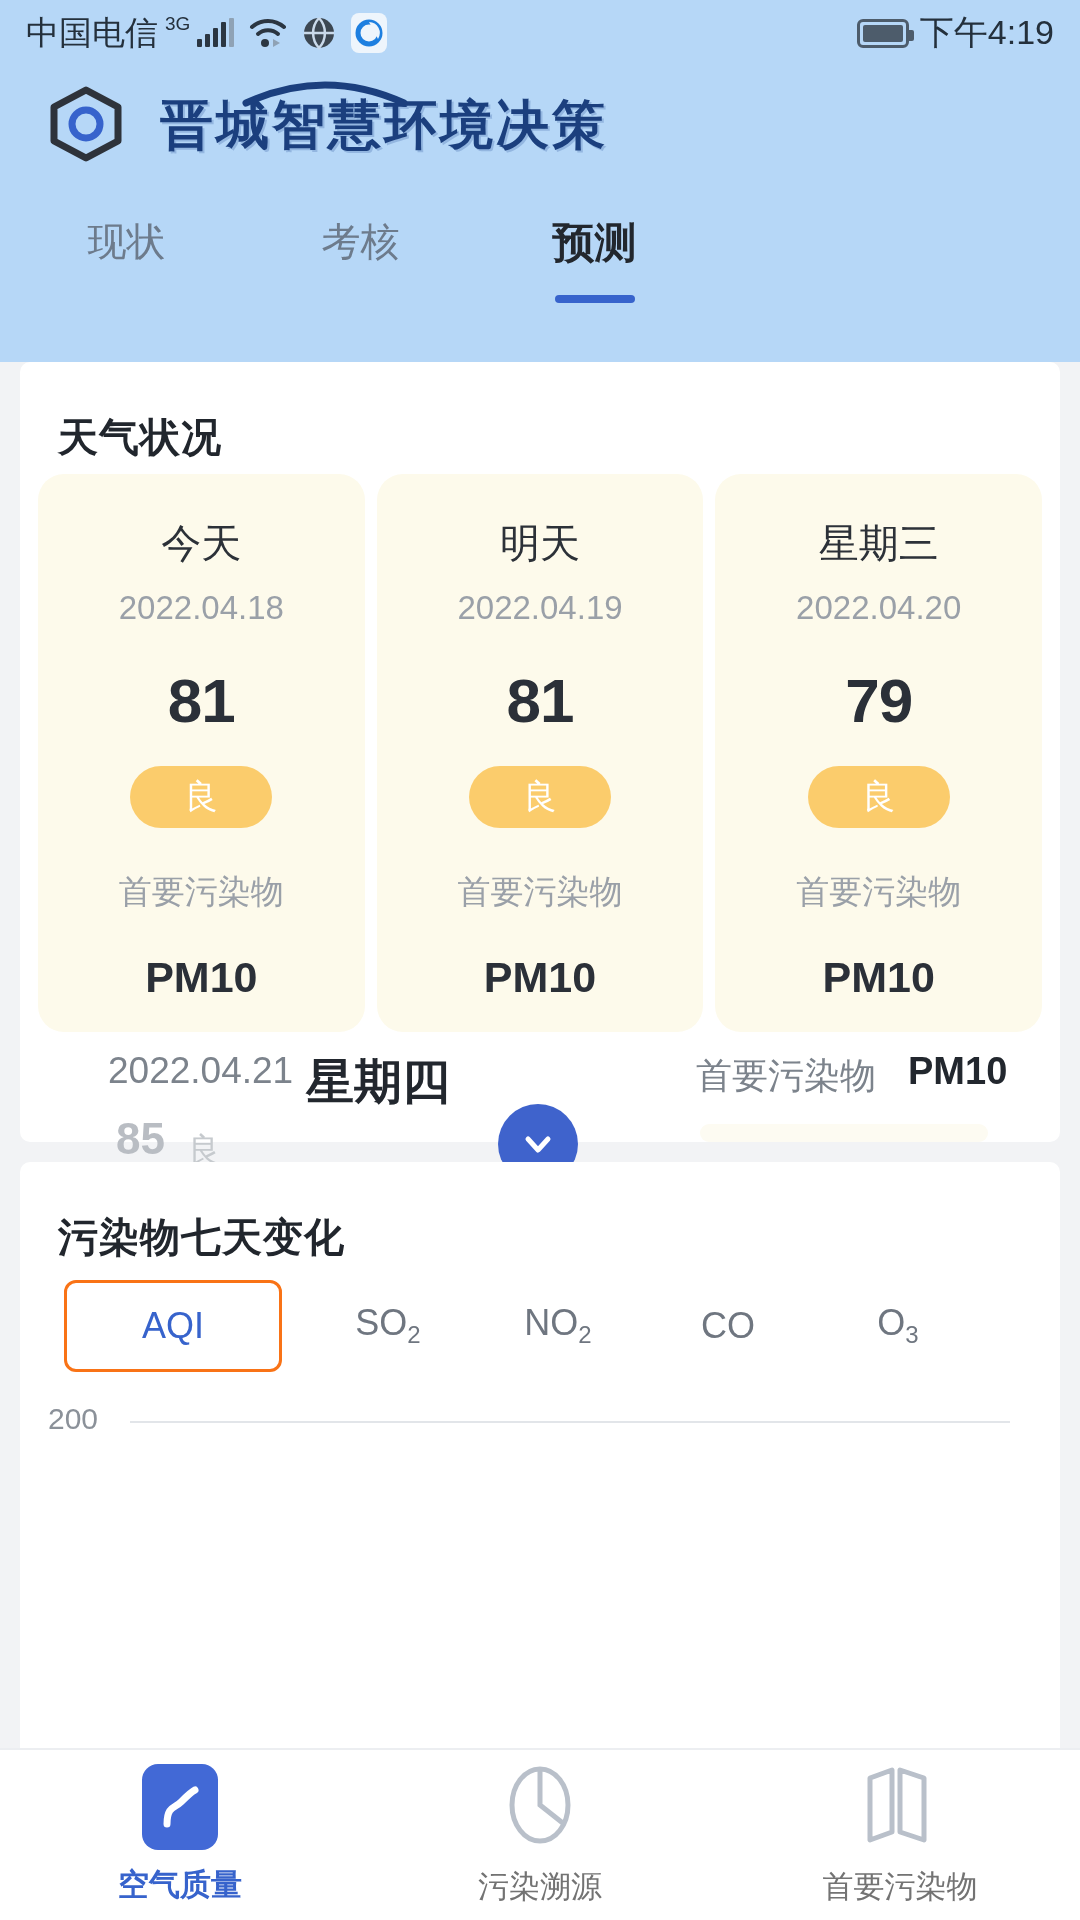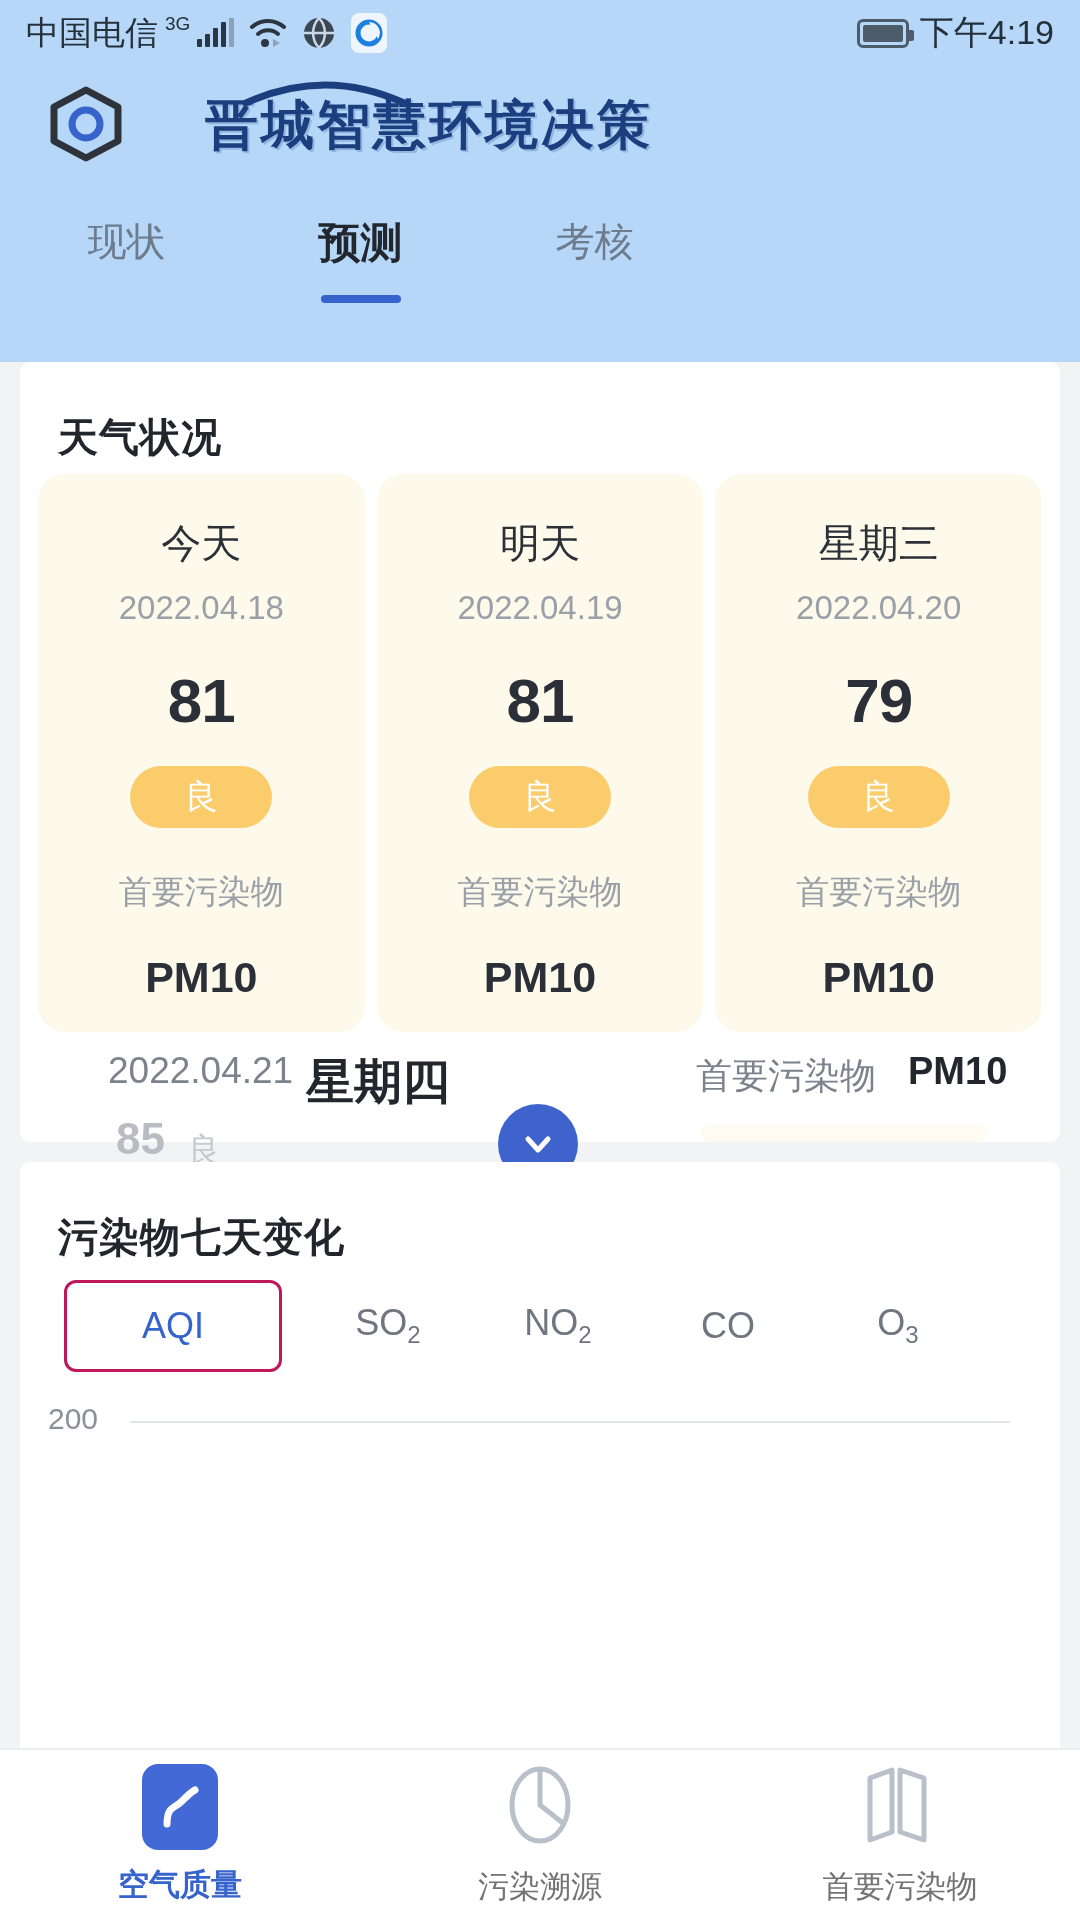--- a/index.html
+++ b/index.html
@@ -39,21 +39,21 @@
   .battery::after {
     content: ""; position: absolute; right: -8px; top: 8px;
     width: 5px; height: 11px; background: #4d5c6b; border-radius: 0 2px 2px 0;
   }
   .battery span { display: block; width: 100%; height: 100%; background: #4d5c6b; border-radius: 2px; }
   .sb-time { font-size: 34px; color: #24303c; }
 
   .brandbar { position: absolute; top: 70px; left: 0; width: 1080px; height: 112px; display: flex; align-items: center; }
   .logo { margin-left: 44px; }
   .brand-title {
-    margin-left: 77px; font-size: 53px; font-weight: bold; letter-spacing: 3px;
+    margin-left: 32px; font-size: 53px; font-weight: bold; letter-spacing: 3px;
     color: #1b3f7e;
     text-shadow: 2px 2px 0 #93b6e0;
   }
   .brand-wrap { position: relative; }
   .brand-arc { position: absolute; top: -17px; left: 112px; }
 
   .tabs {
     position: absolute; top: 215px; left: 0; width: 1080px;
     display: flex; align-items: flex-start;
   }
@@ -114,21 +114,21 @@
 
   
   #card-chart { top: 1162px; height: 600px; overflow: hidden; }
   .chips { position: absolute; top: 118px; left: 44px; width: 1040px; display: flex; align-items: center; }
   .chip {
     font-size: 36px; color: #6f7680; text-align: center;
     min-width: 128px; padding: 22px 0;
   }
   .chip sub { font-size: 24px; }
   .chip.active {
-    color: #3763cc; border: 3px solid #be185d; border-radius: 12px;
+    color: #3763cc; border: 3px solid #f97316; border-radius: 12px;
     width: 218px; min-width: 218px;
   }
   .chip-gap { width: 42px; }
   .chart-area { position: absolute; top: 240px; left: 0; width: 1040px; height: 260px; }
   .grid-label { position: absolute; left: 28px; top: 0; font-size: 30px; color: #8b9199; }
   .grid-line { position: absolute; left: 110px; top: 19px; width: 880px; height: 2px; background: #e2e5e9; }
 
   
   .bottomnav {
     position: absolute; bottom: 0; left: 0; width: 1080px; height: 172px;
@@ -204,27 +204,27 @@
       </svg>
       <span class="brand-title">晋城智慧环境决策</span>
     </span>
   </div>
 
   <div class="tabs">
     <div class="tab">
       <div class="tab-label">现状</div>
 
     </div>
+    <div class="tab">
+      <div class="tab-label">考核</div>
+
+    </div>
     <div class="tab active">
       <div class="tab-label">预测</div>
       <div class="tab-underline"></div>
-    </div>
-    <div class="tab">
-      <div class="tab-label">考核</div>
-
     </div>
   </div>
 
   <div class="card" id="card-weather">
     <div class="card-title">天气状况</div>
 
     <div class="forecast-row">
 
       <div class="fc-col">
         <div class="fc-day">今天</div>

